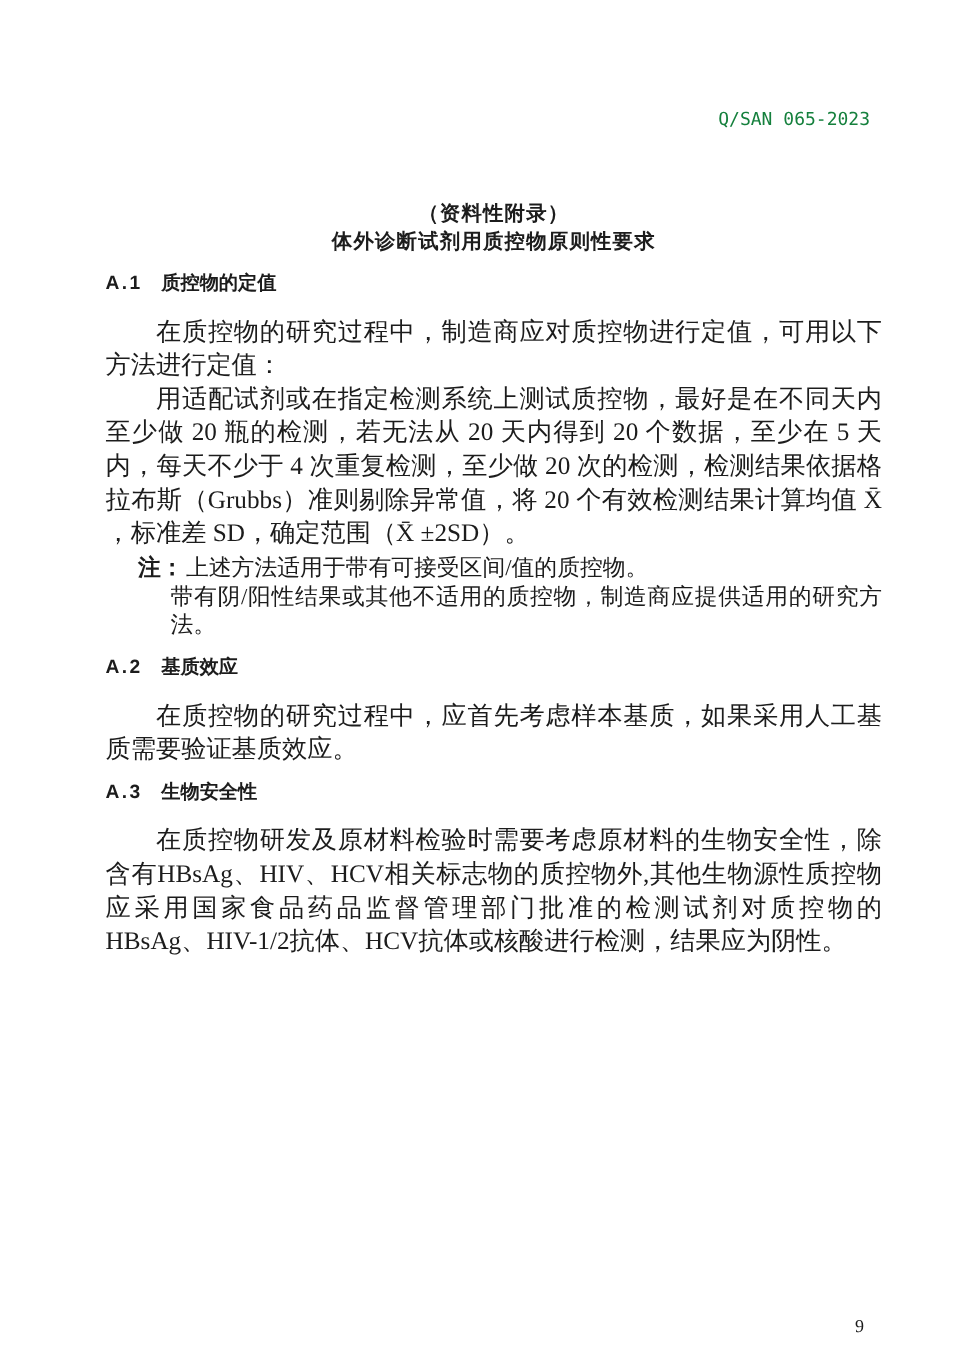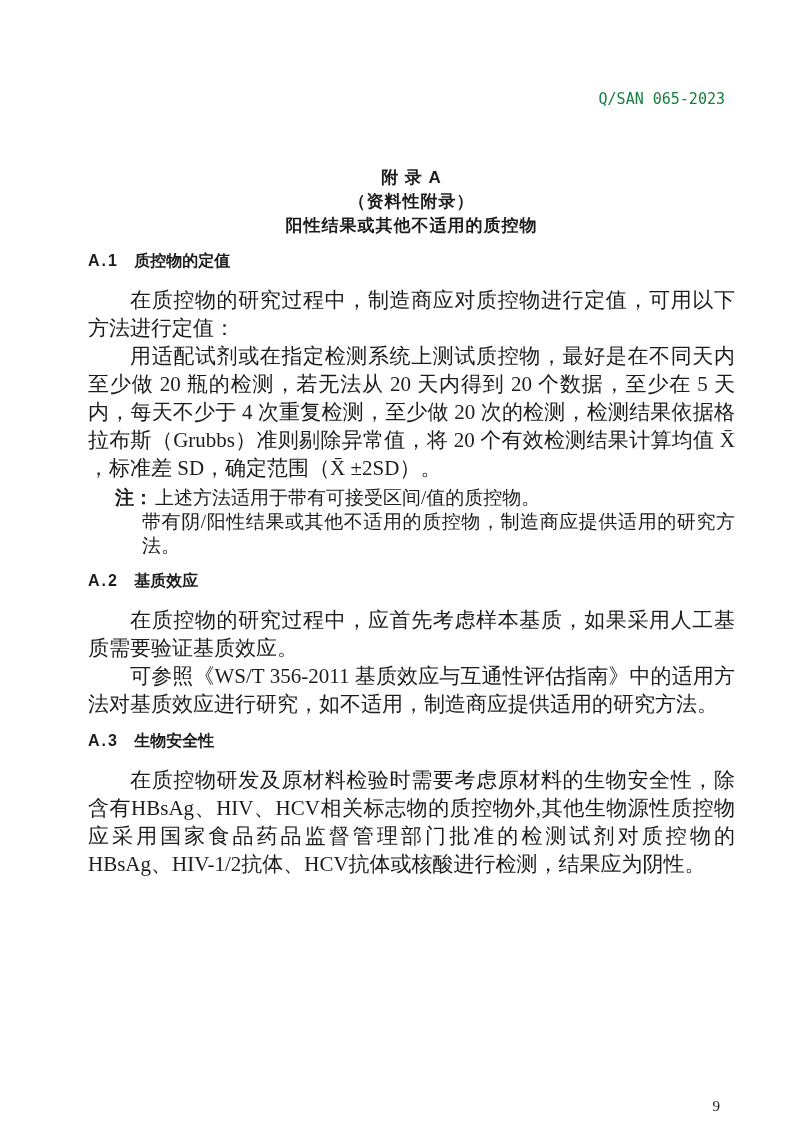--- a/index.html
+++ b/index.html
@@ -72,23 +72,22 @@
 </head>
 <body>
 
 <div class="page">
 
   <div class="doc-number">Q/SAN 065-2023</div>
 
   <div class="content">
 
     <div class="title-block">
-      <div class="title-line">附 录 A</div>
       <div class="title-line">（资料性附录）</div>
-      <div class="title-line">阳性结果或其他不适用的质控物</div>
+      <div class="title-line">体外诊断试剂用质控物原则性要求</div>
     </div>
 
     <h2 class="section-heading heading-a1">
       <span class="sec-num">A.1</span>
       <span class="sec-title">质控物的定值</span>
     </h2>
     <p class="body-para para-first">在质控物的研究过程中，制造商应对质控物进行定值，可用以下方法进行定值：</p>
     <p class="body-para">用适配试剂或在指定检测系统上测试质控物，最好是在不同天内至少做 20 瓶的检测，若无法从 20 天内得到 20 个数据，至少在 5 天内，每天不少于 4 次重复检测，至少做 20 次的检测，检测结果依据格拉布斯（Grubbs）准则剔除异常值，将 20 个有效检测结果计算均值 X̄ ，标准差 SD，确定范围（X̄ ±2SD）。</p>
 
     <div class="notes">
@@ -96,21 +95,20 @@
         <span class="note-label">注：</span><span>上述方法适用于带有可接受区间/值的质控物。</span>
       </div>
       <div class="note note-continuation">带有阴/阳性结果或其他不适用的质控物，制造商应提供适用的研究方法。</div>
     </div>
 
     <h2 class="section-heading heading-a2">
       <span class="sec-num">A.2</span>
       <span class="sec-title">基质效应</span>
     </h2>
     <p class="body-para para-first">在质控物的研究过程中，应首先考虑样本基质，如果采用人工基质需要验证基质效应。</p>
-    <p class="body-para">可参照《WS/T 356-2011 基质效应与互通性评估指南》中的适用方法对基质效应进行研究，如不适用，制造商应提供适用的研究方法。</p>
 
     <h2 class="section-heading heading-a3">
       <span class="sec-num">A.3</span>
       <span class="sec-title">生物安全性</span>
     </h2>
     <p class="body-para para-first">在质控物研发及原材料检验时需要考虑原材料的生物安全性，除含有HBsAg、HIV、HCV相关标志物的质控物外,其他生物源性质控物应采用国家食品药品监督管理部门批准的检测试剂对质控物的HBsAg、HIV-1/2抗体、HCV抗体或核酸进行检测，结果应为阴性。</p>
 
   </div>
 
   <div class="page-number">9</div>

